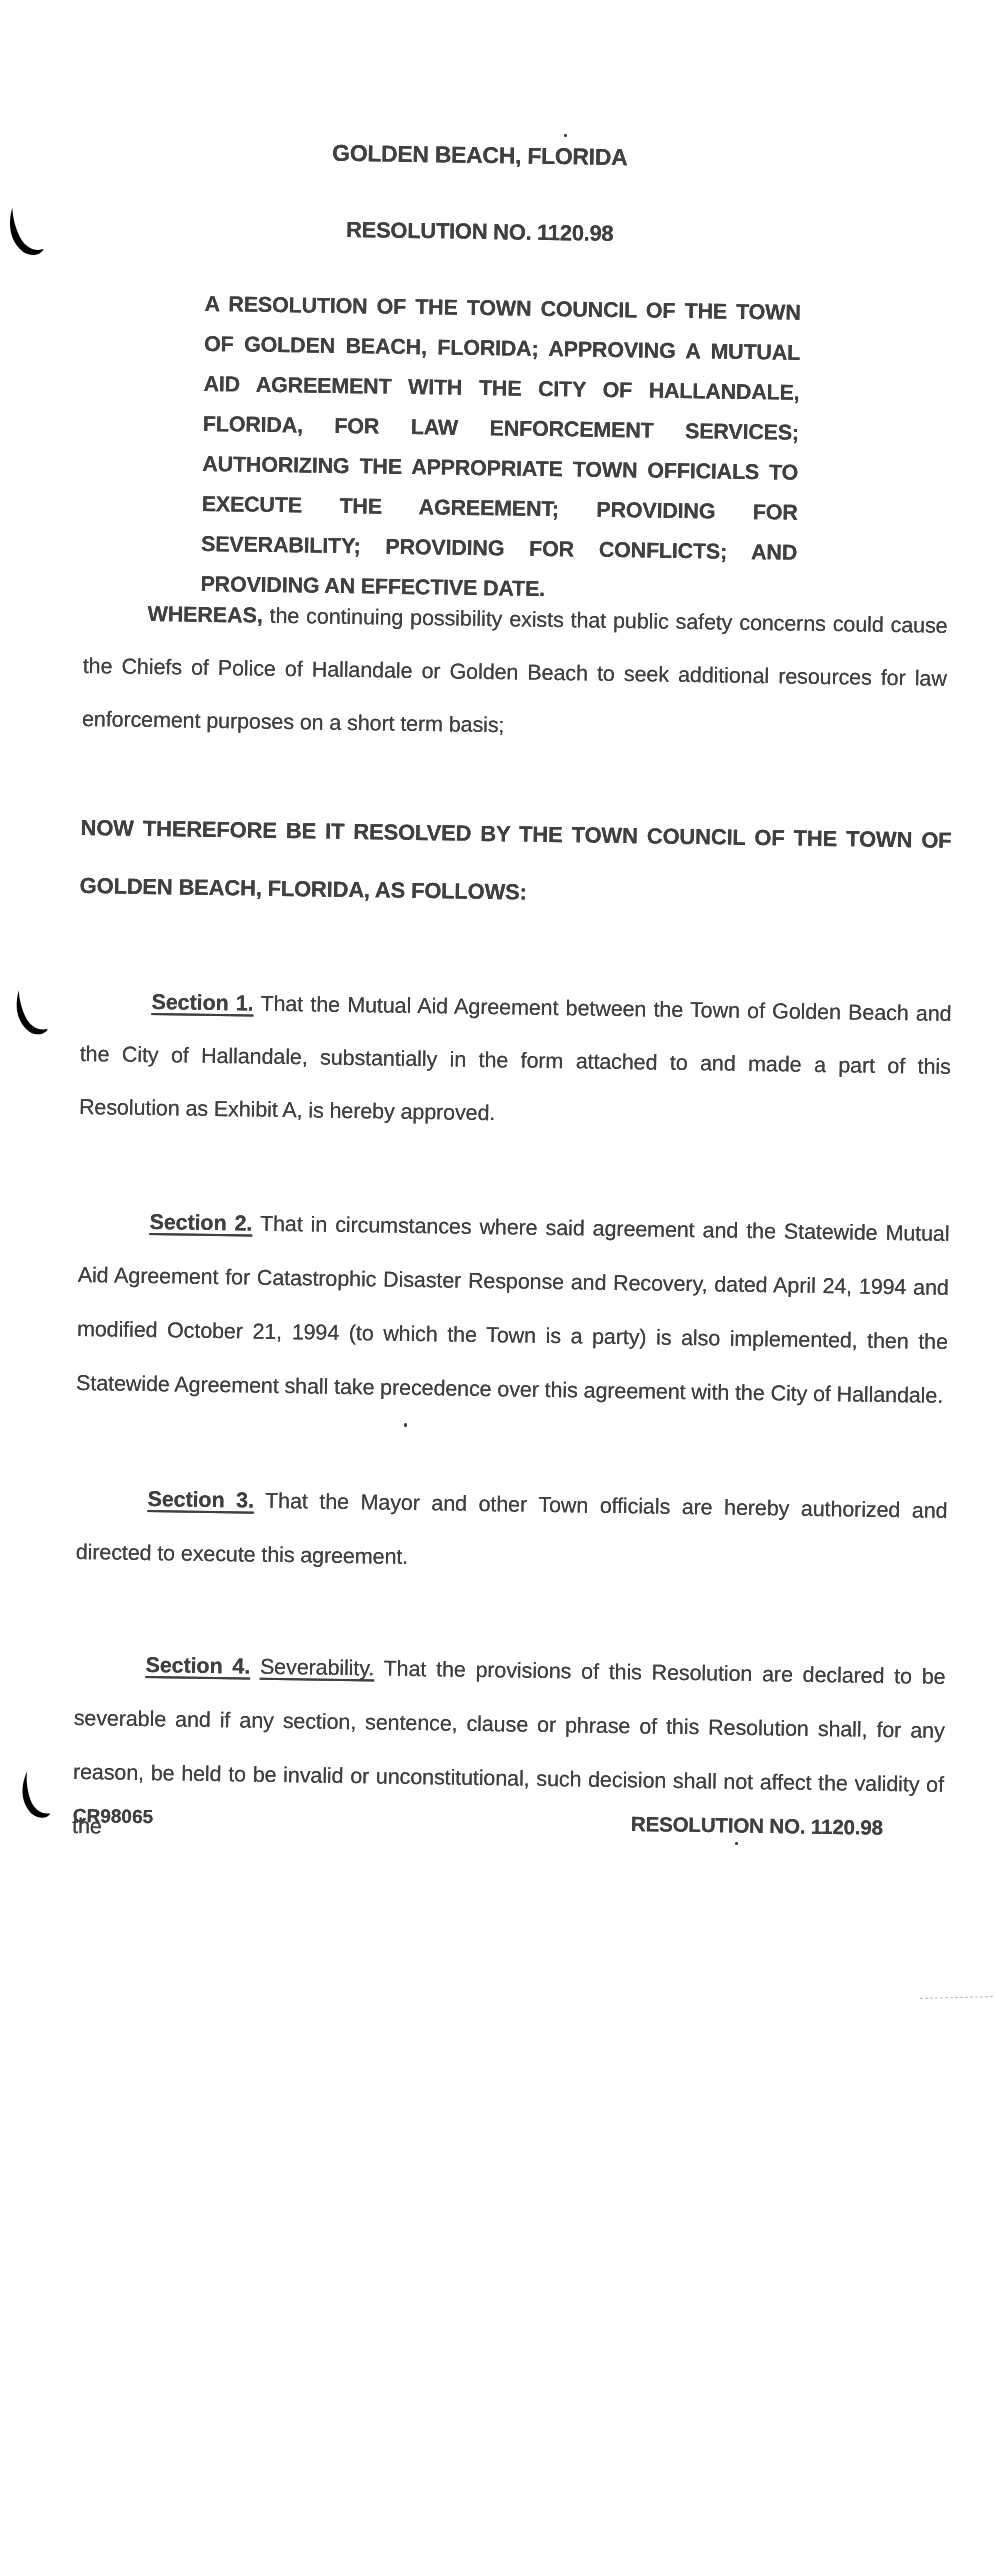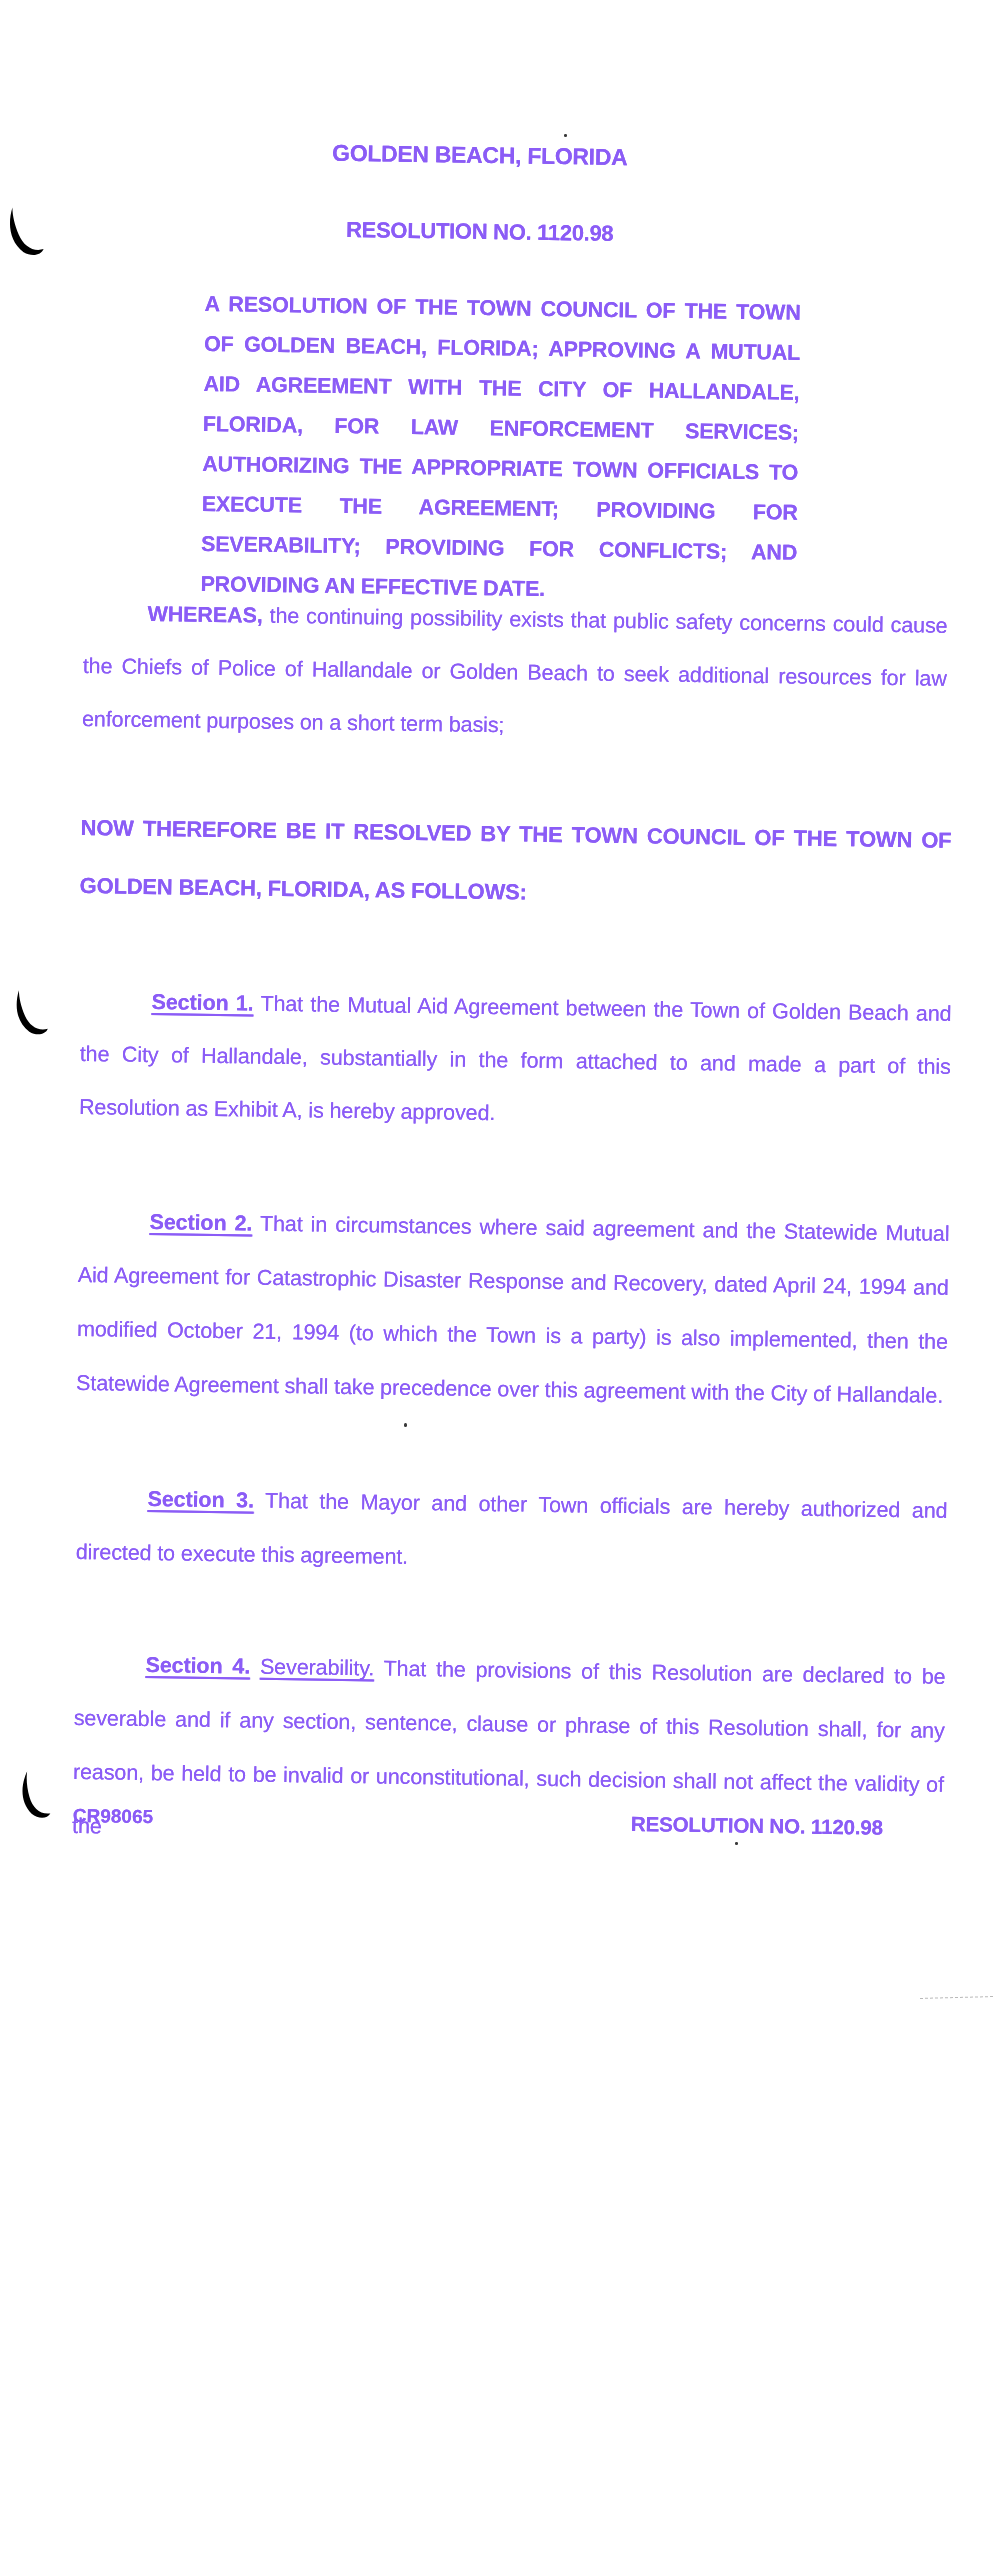--- a/index.html
+++ b/index.html
@@ -1,21 +1,21 @@
 <!DOCTYPE html>
 <html style="font-size:14.6px"><head>
 <meta charset="utf-8">
 <style>
   html,body{margin:0;padding:0;background:#ffffff;}
   .page{
     position:relative;
     width:995px;height:2576px;
     background:#ffffff;
     font-family:"Liberation Sans", sans-serif;
-    color:#8b5cf6;
+    color:#404040;
     overflow:hidden;
     text-shadow:0 0 0.5px currentColor; 
   }
   .tilt{transform:rotate(0.85deg);transform-origin:0 0;}
   .abs{position:absolute;margin:0;}
   .b{font-weight:bold;}
   .u{text-decoration:underline;text-decoration-thickness:1.8px;text-underline-offset:3.7px;}
 
   .doc-title{
     top:137px;left:146px;width:668px;

